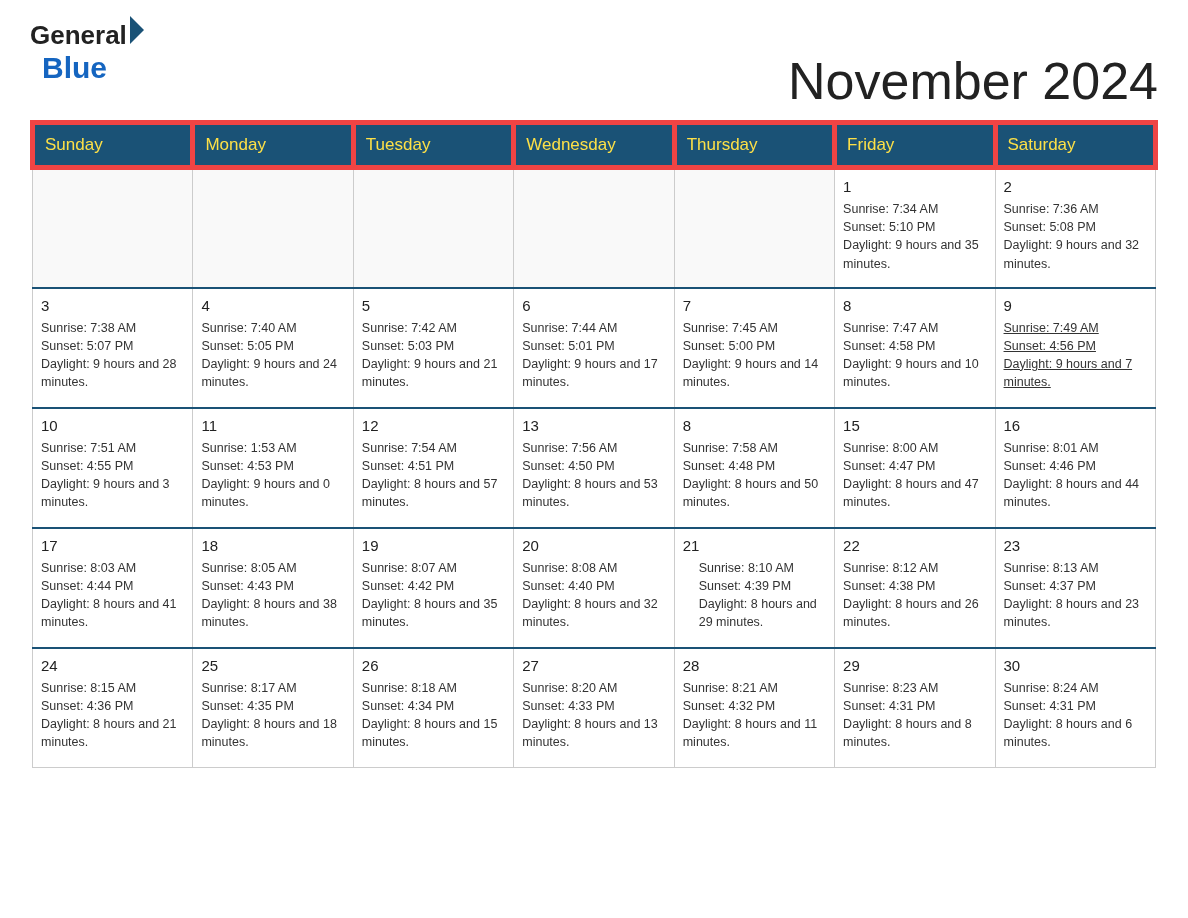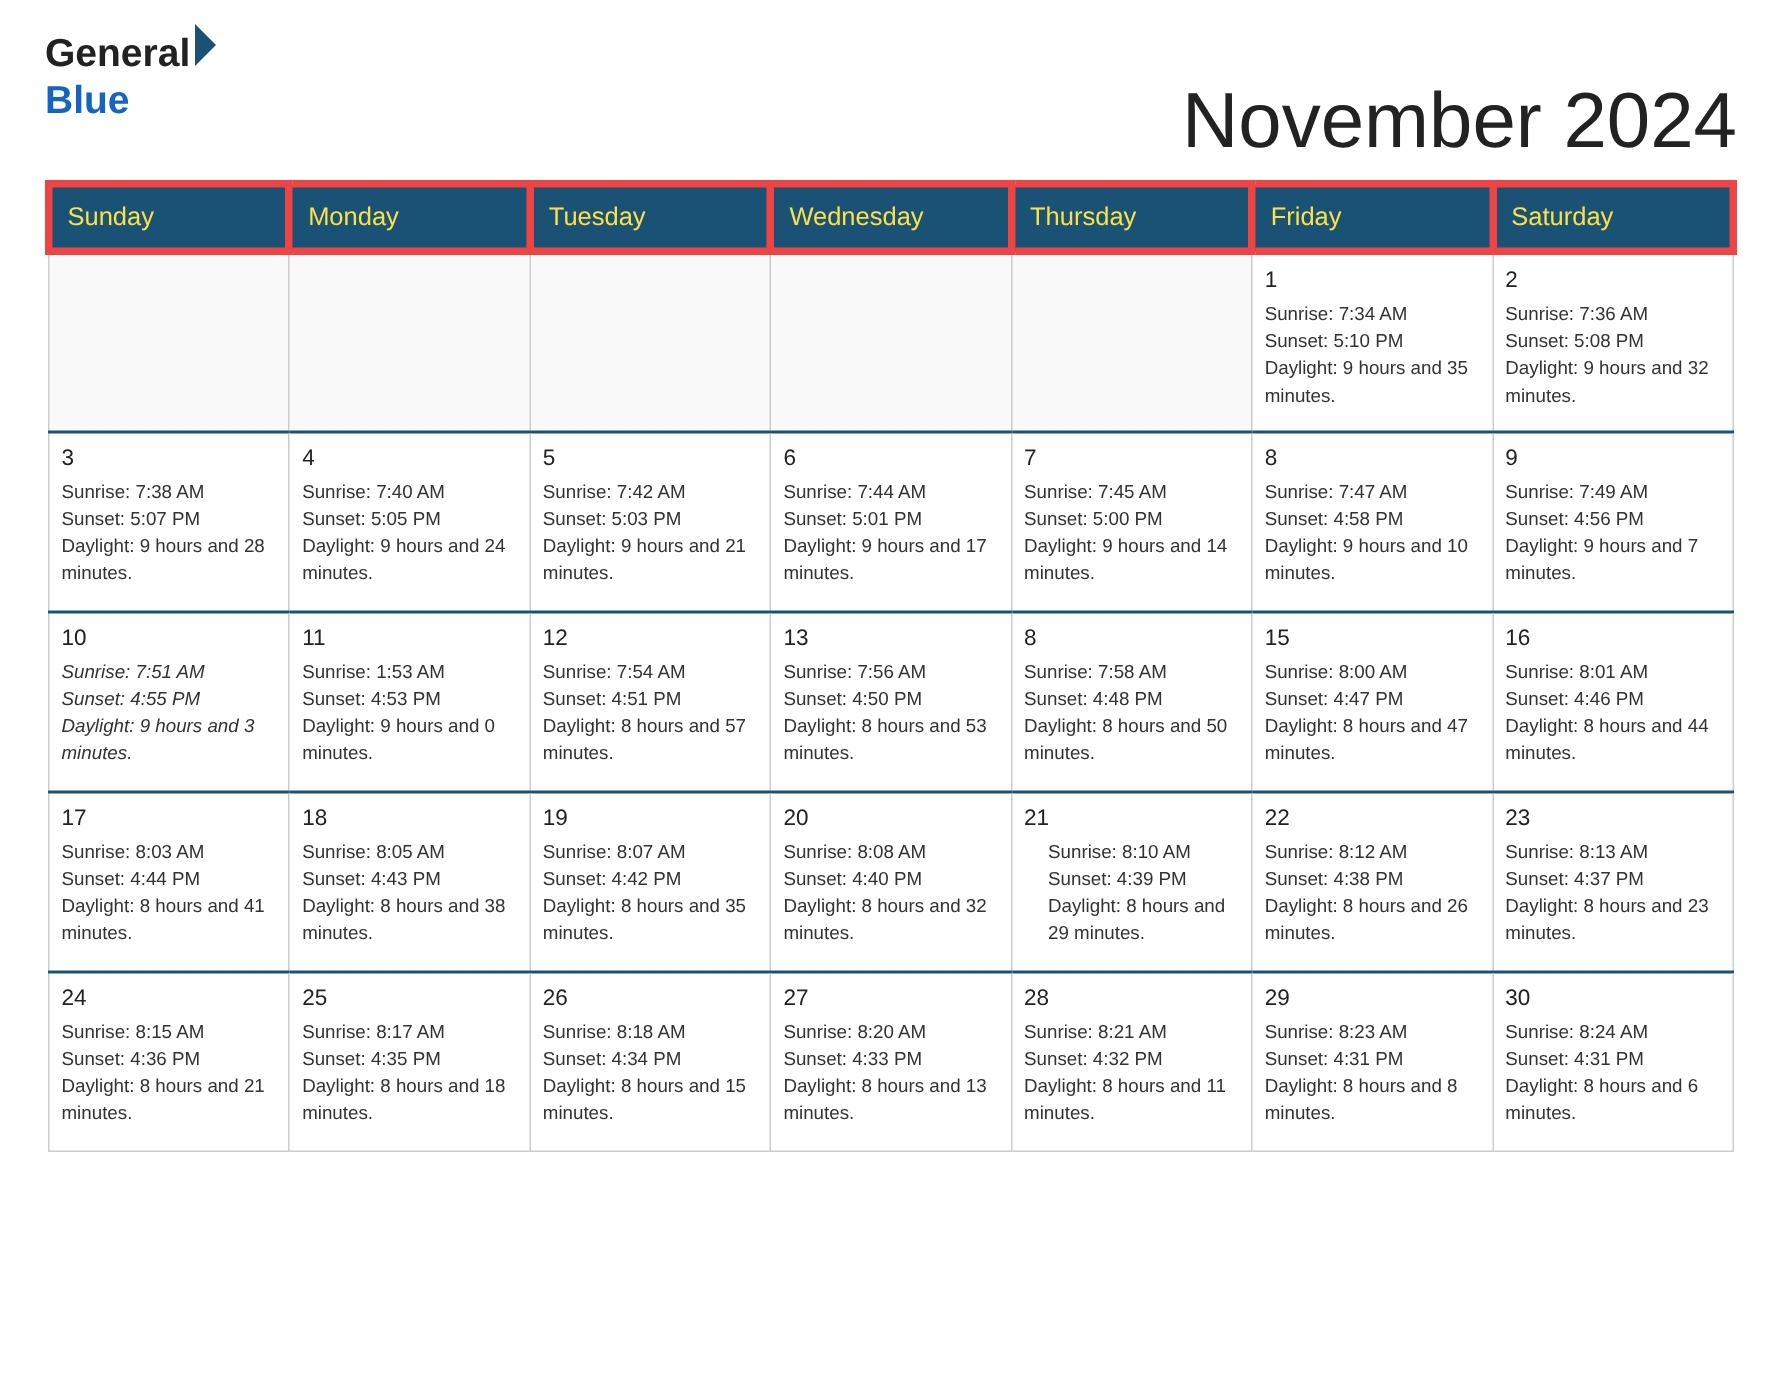--- a/index.html
+++ b/index.html
@@ -107,21 +107,21 @@
   </style>
 </head>
 <body>
 
 <div class="header-area">
   <div class="logo-area">
     <div class="logo-text">
       <span class="logo-general">General</span>
       <div class="logo-blue-triangle"></div>
     </div>
-    <span class="logo-blue" style="margin-left:0; font-size:26px;">Blue</span>
+    <span class="logo-blue" style="margin-left:12px; font-size:30px;">Blue</span>
   </div>
   <div class="title-area">
     <div class="month-title">November 2024</div>
   </div>
 </div>
 
 <table class="calendar-table">
   <thead>
     <tr>
     <th>Sunday</th>
@@ -185,29 +185,29 @@
 Daylight: 9 hours and 14 minutes.</div>
         </td>
         <td>
           <span class="day-number">8</span>
           <div class="day-info" style="white-space: pre-line;">Sunrise: 7:47 AM
 Sunset: 4:58 PM
 Daylight: 9 hours and 10 minutes.</div>
         </td>
         <td>
           <span class="day-number">9</span>
-          <div class="day-info" style="white-space: pre-line;">Sunrise: 7:49 AM
+          <div class="day-info" style="white-space: pre-line; text-decoration: underline;">Sunrise: 7:49 AM
 Sunset: 4:56 PM
 Daylight: 9 hours and 7 minutes.</div>
         </td>
       </tr>
       <tr>
         <td>
           <span class="day-number">10</span>
-          <div class="day-info" style="white-space: pre-line; font-style: italic;">Sunrise: 7:51 AM
+          <div class="day-info" style="white-space: pre-line;">Sunrise: 7:51 AM
 Sunset: 4:55 PM
 Daylight: 9 hours and 3 minutes.</div>
         </td>
         <td>
           <span class="day-number">11</span>
           <div class="day-info" style="white-space: pre-line;">Sunrise: 1:53 AM
 Sunset: 4:53 PM
 Daylight: 9 hours and 0 minutes.</div>
         </td>
         <td>

